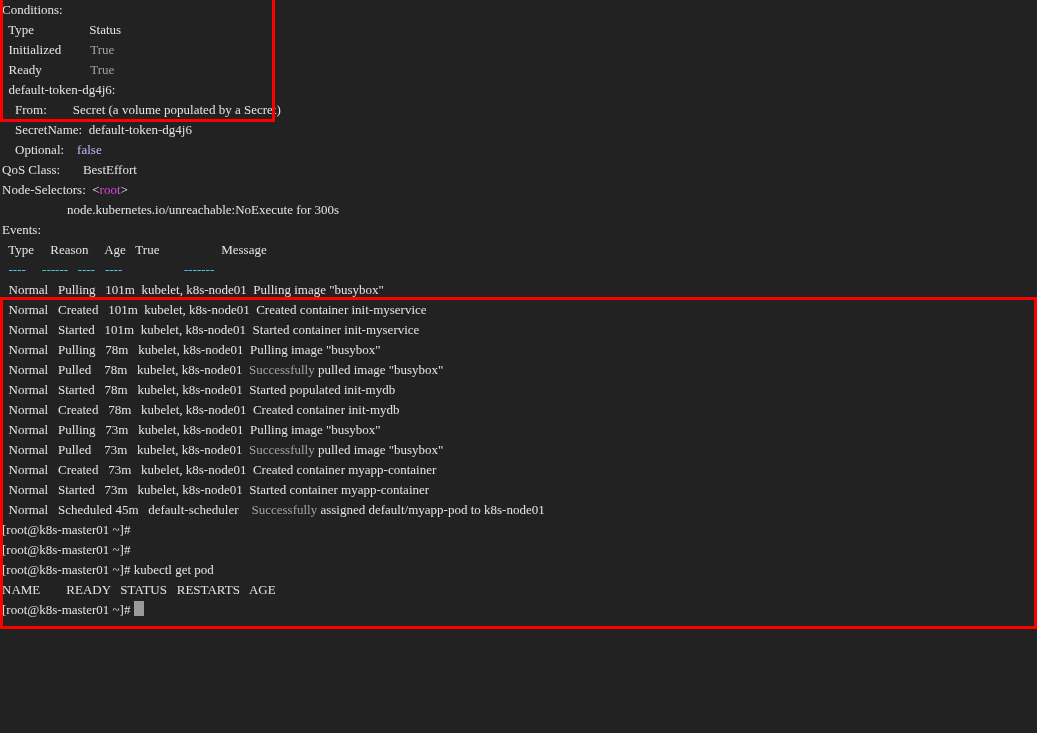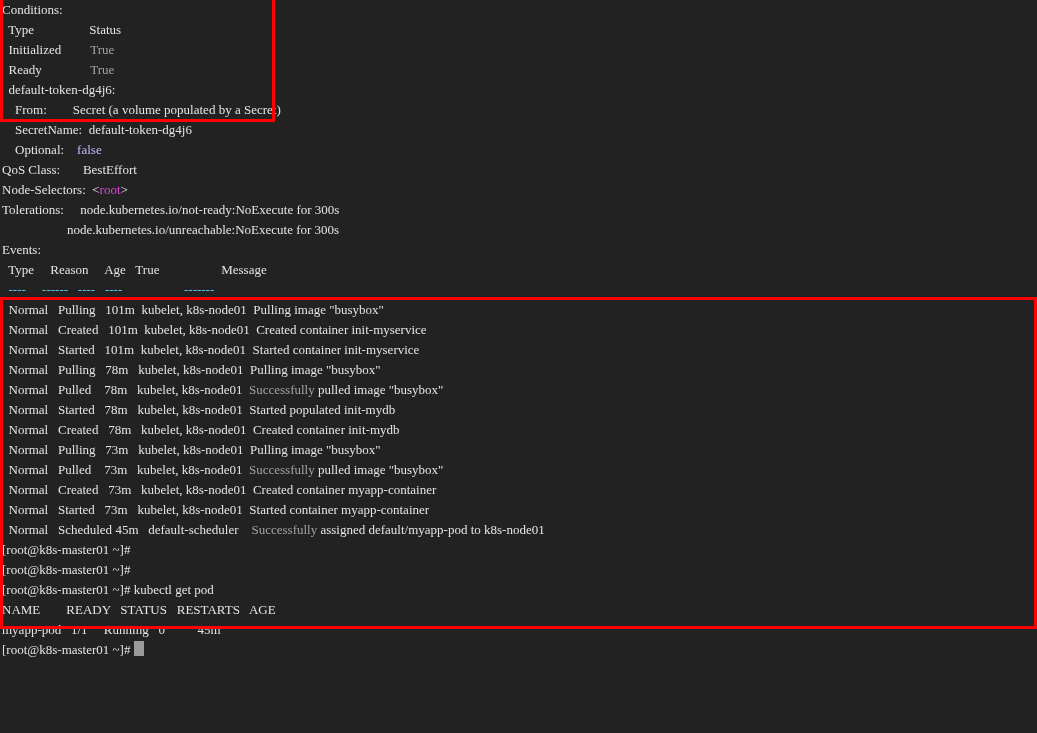--- a/index.html
+++ b/index.html
@@ -78,21 +78,20 @@
     <div class="line">  <span>Initialized</span>         <span class="green">True</span></div>
     <div class="line">  <span>Ready</span>               <span class="green">True</span></div>
 
     <div class="line">  <span>default-token-dg4j6:</span></div>
     <div class="line">    <span>From:</span>        <span>Secret (a volume populated by a Secret)</span></div>
     <div class="line">    <span>SecretName:</span>  <span>default-token-dg4j6</span></div>
     <div class="line">    <span>Optional:</span>    <span class="red">false</span></div>
 
     <div class="line"><span>QoS Class:</span>       <span>BestEffort</span></div>
     <div class="line"><span>Node-Selectors:</span>  <span class="white">&lt;</span><span class="magenta">root</span><span class="white">&gt;</span></div>
-    <div class="line"><span>Tolerations:</span>     <span>node.kubernetes.io/not-ready:NoExecute for 300s</span></div>
     <div class="line">                    <span>node.kubernetes.io/unreachable:NoExecute for 300s</span></div>
 
     <div class="line"><span>Events:</span></div>
     <div class="line">  <span>Type</span>     <span>Reason</span>     <span>Age</span>   <span>True</span>                   <span>Message</span></div>
     <div class="line cyan">  <span>----</span>     <span>------</span>   <span>----</span>   <span>----</span>                   <span>-------</span></div>
 
     <div id="events-rows">
         <div class="line">  <span>Normal</span>   <span>Pulling</span>   <span>101m</span>  <span>kubelet, k8s-node01</span>  <span>Pulling image "busybox"</span></div>
         <div class="line">  <span>Normal</span>   <span>Created</span>   <span>101m</span>  <span>kubelet, k8s-node01</span>  <span>Created container init-myservice</span></div>
         <div class="line">  <span>Normal</span>   <span>Started</span>   <span>101m</span>  <span>kubelet, k8s-node01</span>  <span>Started container init-myservice</span></div>
@@ -104,21 +103,20 @@
         <div class="line">  <span>Normal</span>   <span>Pulled</span>    <span>73m</span>   <span>kubelet, k8s-node01</span>  <span class="green">Successfully</span><span> pulled image "busybox"</span></div>
         <div class="line">  <span>Normal</span>   <span>Created</span>   <span>73m</span>   <span>kubelet, k8s-node01</span>  <span>Created container myapp-container</span></div>
         <div class="line">  <span>Normal</span>   <span>Started</span>   <span>73m</span>   <span>kubelet, k8s-node01</span>  <span>Started container myapp-container</span></div>
         <div class="line">  <span>Normal</span>   <span>Scheduled</span> <span>45m</span>   <span>default-scheduler</span>    <span class="green">Successfully</span><span> assigned default/myapp-pod to k8s-node01</span></div>
       </div>
 
     <div class="line"><span>[root@k8s-master01 ~]#</span></div>
     <div class="line"><span>[root@k8s-master01 ~]#</span></div>
     <div class="line"><span>[root@k8s-master01 ~]# </span><span>kubectl get pod</span></div>
     <div class="line"><span>NAME</span>        <span>READY</span>   <span>STATUS</span>   <span>RESTARTS</span>   <span>AGE</span></div>
-    <div class="line"><span>myapp-pod</span>   <span>1/1</span>     <span>Running</span>   <span>0</span>          <span>45m</span></div>
     <div class="line"><span>[root@k8s-master01 ~]# </span><span class="cursor"></span></div>
 
   </div>
 
   <div class="hlbox" id="box-conditions"></div>
   <div class="hlbox" id="box-events"></div>
 
 </div>
 
 </body></html>

